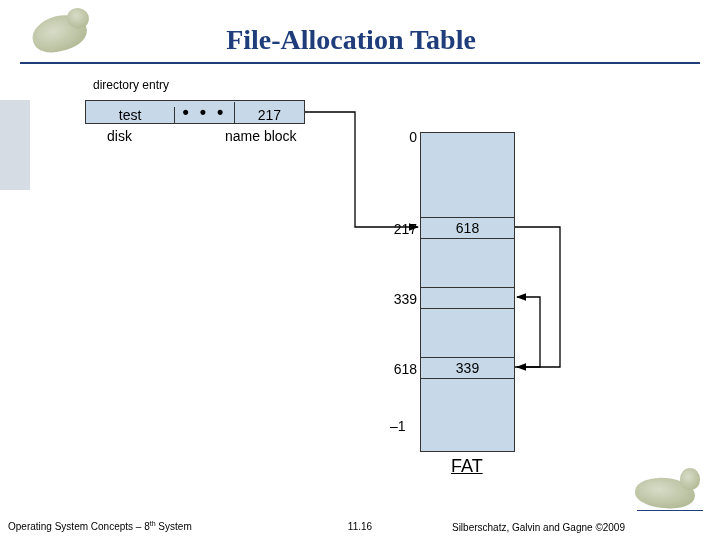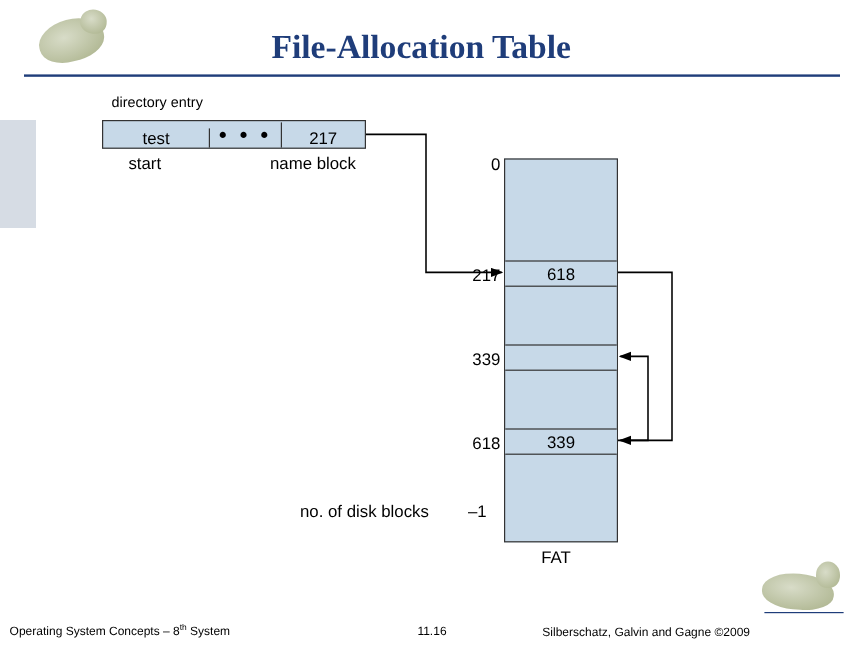--- a/index.html
+++ b/index.html
@@ -65,21 +65,21 @@
   }
   .fat-row {
     position: absolute; left: 0; right: 0; height: 22px;
     border-top: 1px solid #333; border-bottom: 1px solid #333;
     display: flex; align-items: center; justify-content: center;
     font-size: 14px; background: #c7d9e8;
   }
   .fat-index {
     position: absolute; left: -42px; width: 38px; text-align: right; font-size: 14px;
   }
-  .fat-label { position: absolute; top: 378px; left: 376px; font-size: 14px; }
+  .fat-label { position: absolute; top: 378px; left: 376px; font-size: 18px; text-decoration: underline; }
 
   .disk-blocks-lbl { position: absolute; top: 340px; left: 175px; font-size: 14px; }
   .neg1 { position: absolute; top: 340px; left: 315px; font-size: 14px; }
 
   
   svg.arrows { position: absolute; top: 0; left: 0; width: 570px; height: 410px; pointer-events: none; }
 </style>
 </head>
 <body>
 
@@ -97,37 +97,36 @@
 
   <div class="diagram">
     <div class="dir-label">directory entry</div>
 
     <div class="dir-entry">
       <div class="dir-cell dir-name">test</div>
       <div class="dir-cell dir-dots">• • •</div>
       <div class="dir-cell dir-start">217</div>
     </div>
 
-    <div class="sub-name">start</div>
+    <div class="sub-name">disk</div>
     <div class="sub-start">name block</div>
 
     <div class="fat-col">
       <div class="fat-index" style="top:-4px">0</div>
 
       <div class="fat-row" style="top:84px">618</div>
       <div class="fat-index" style="top:88px">217</div>
 
       <div class="fat-row" style="top:154px"></div>
       <div class="fat-index" style="top:158px">339</div>
 
       <div class="fat-row" style="top:224px">339</div>
       <div class="fat-index" style="top:228px">618</div>
     </div>
 
-    <div class="disk-blocks-lbl">no. of disk blocks</div>
     <div class="neg1">–1</div>
     <div class="fat-label">FAT</div>
 
     <svg class="arrows">
       <defs>
         <marker id="ah" markerWidth="8" markerHeight="8" refX="7" refY="3" orient="auto">
           <path d="M0,0 L8,3 L0,6 Z" fill="#000"></path>
         </marker>
       </defs>
 

